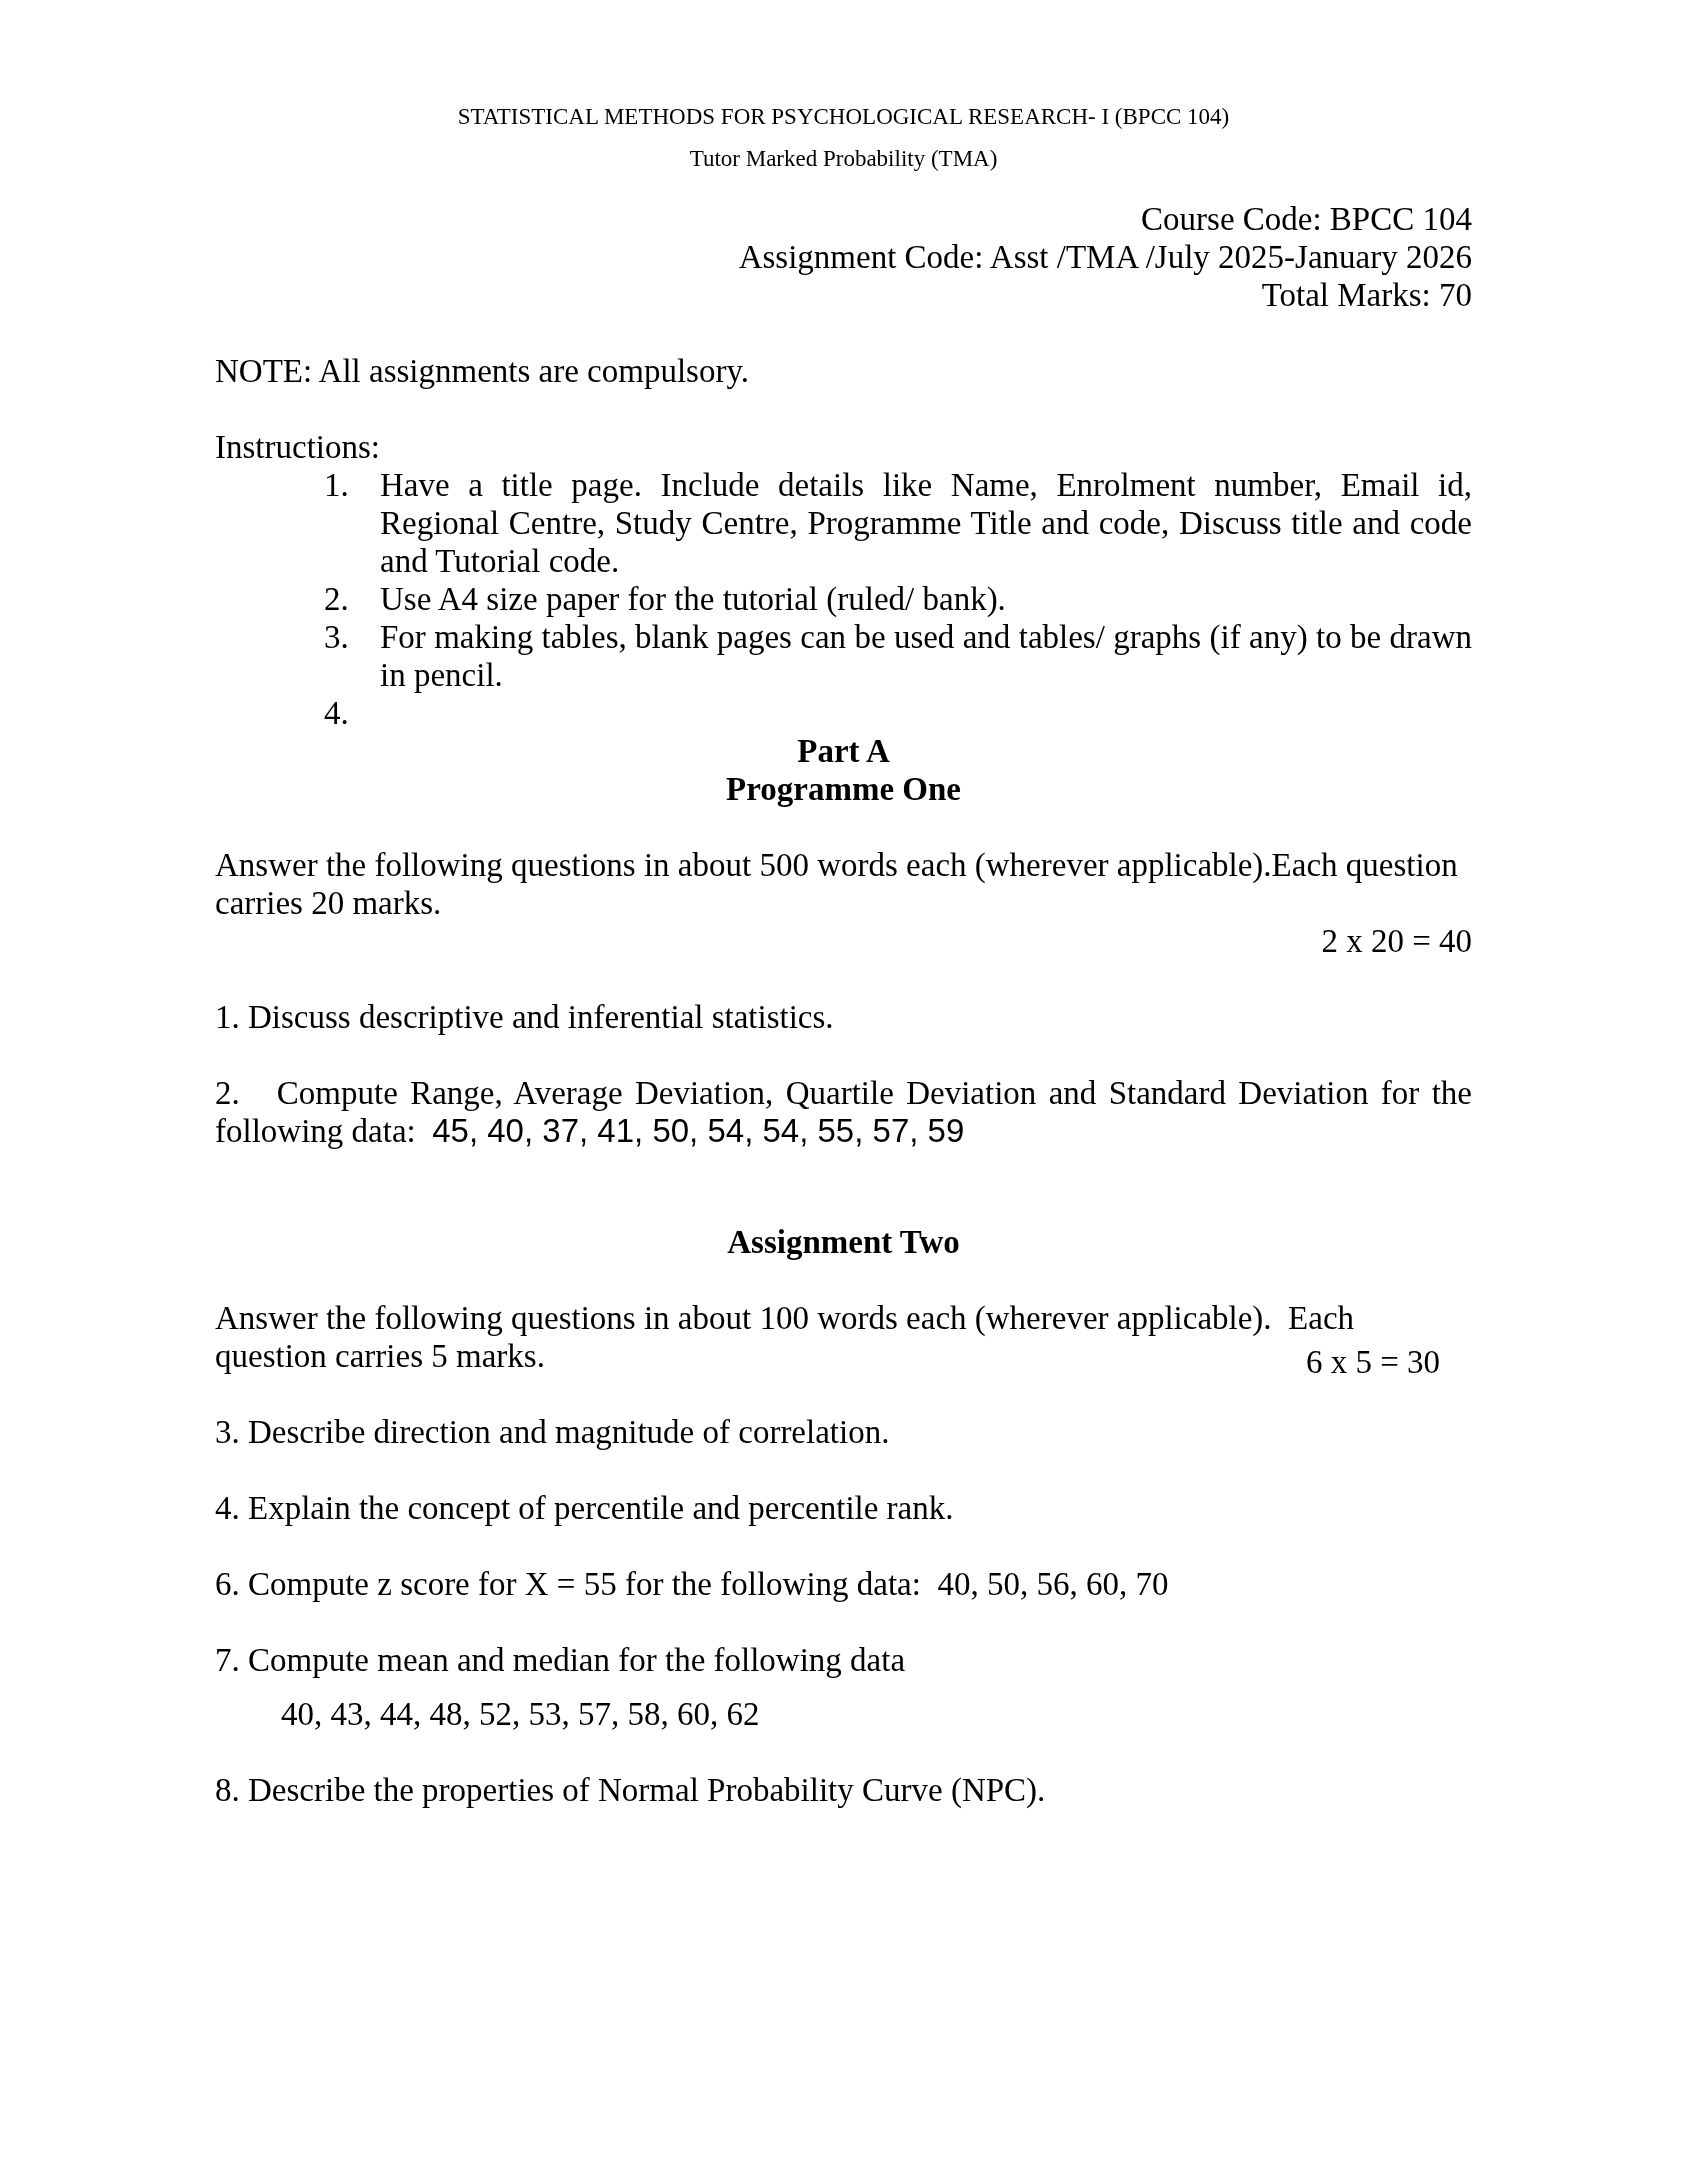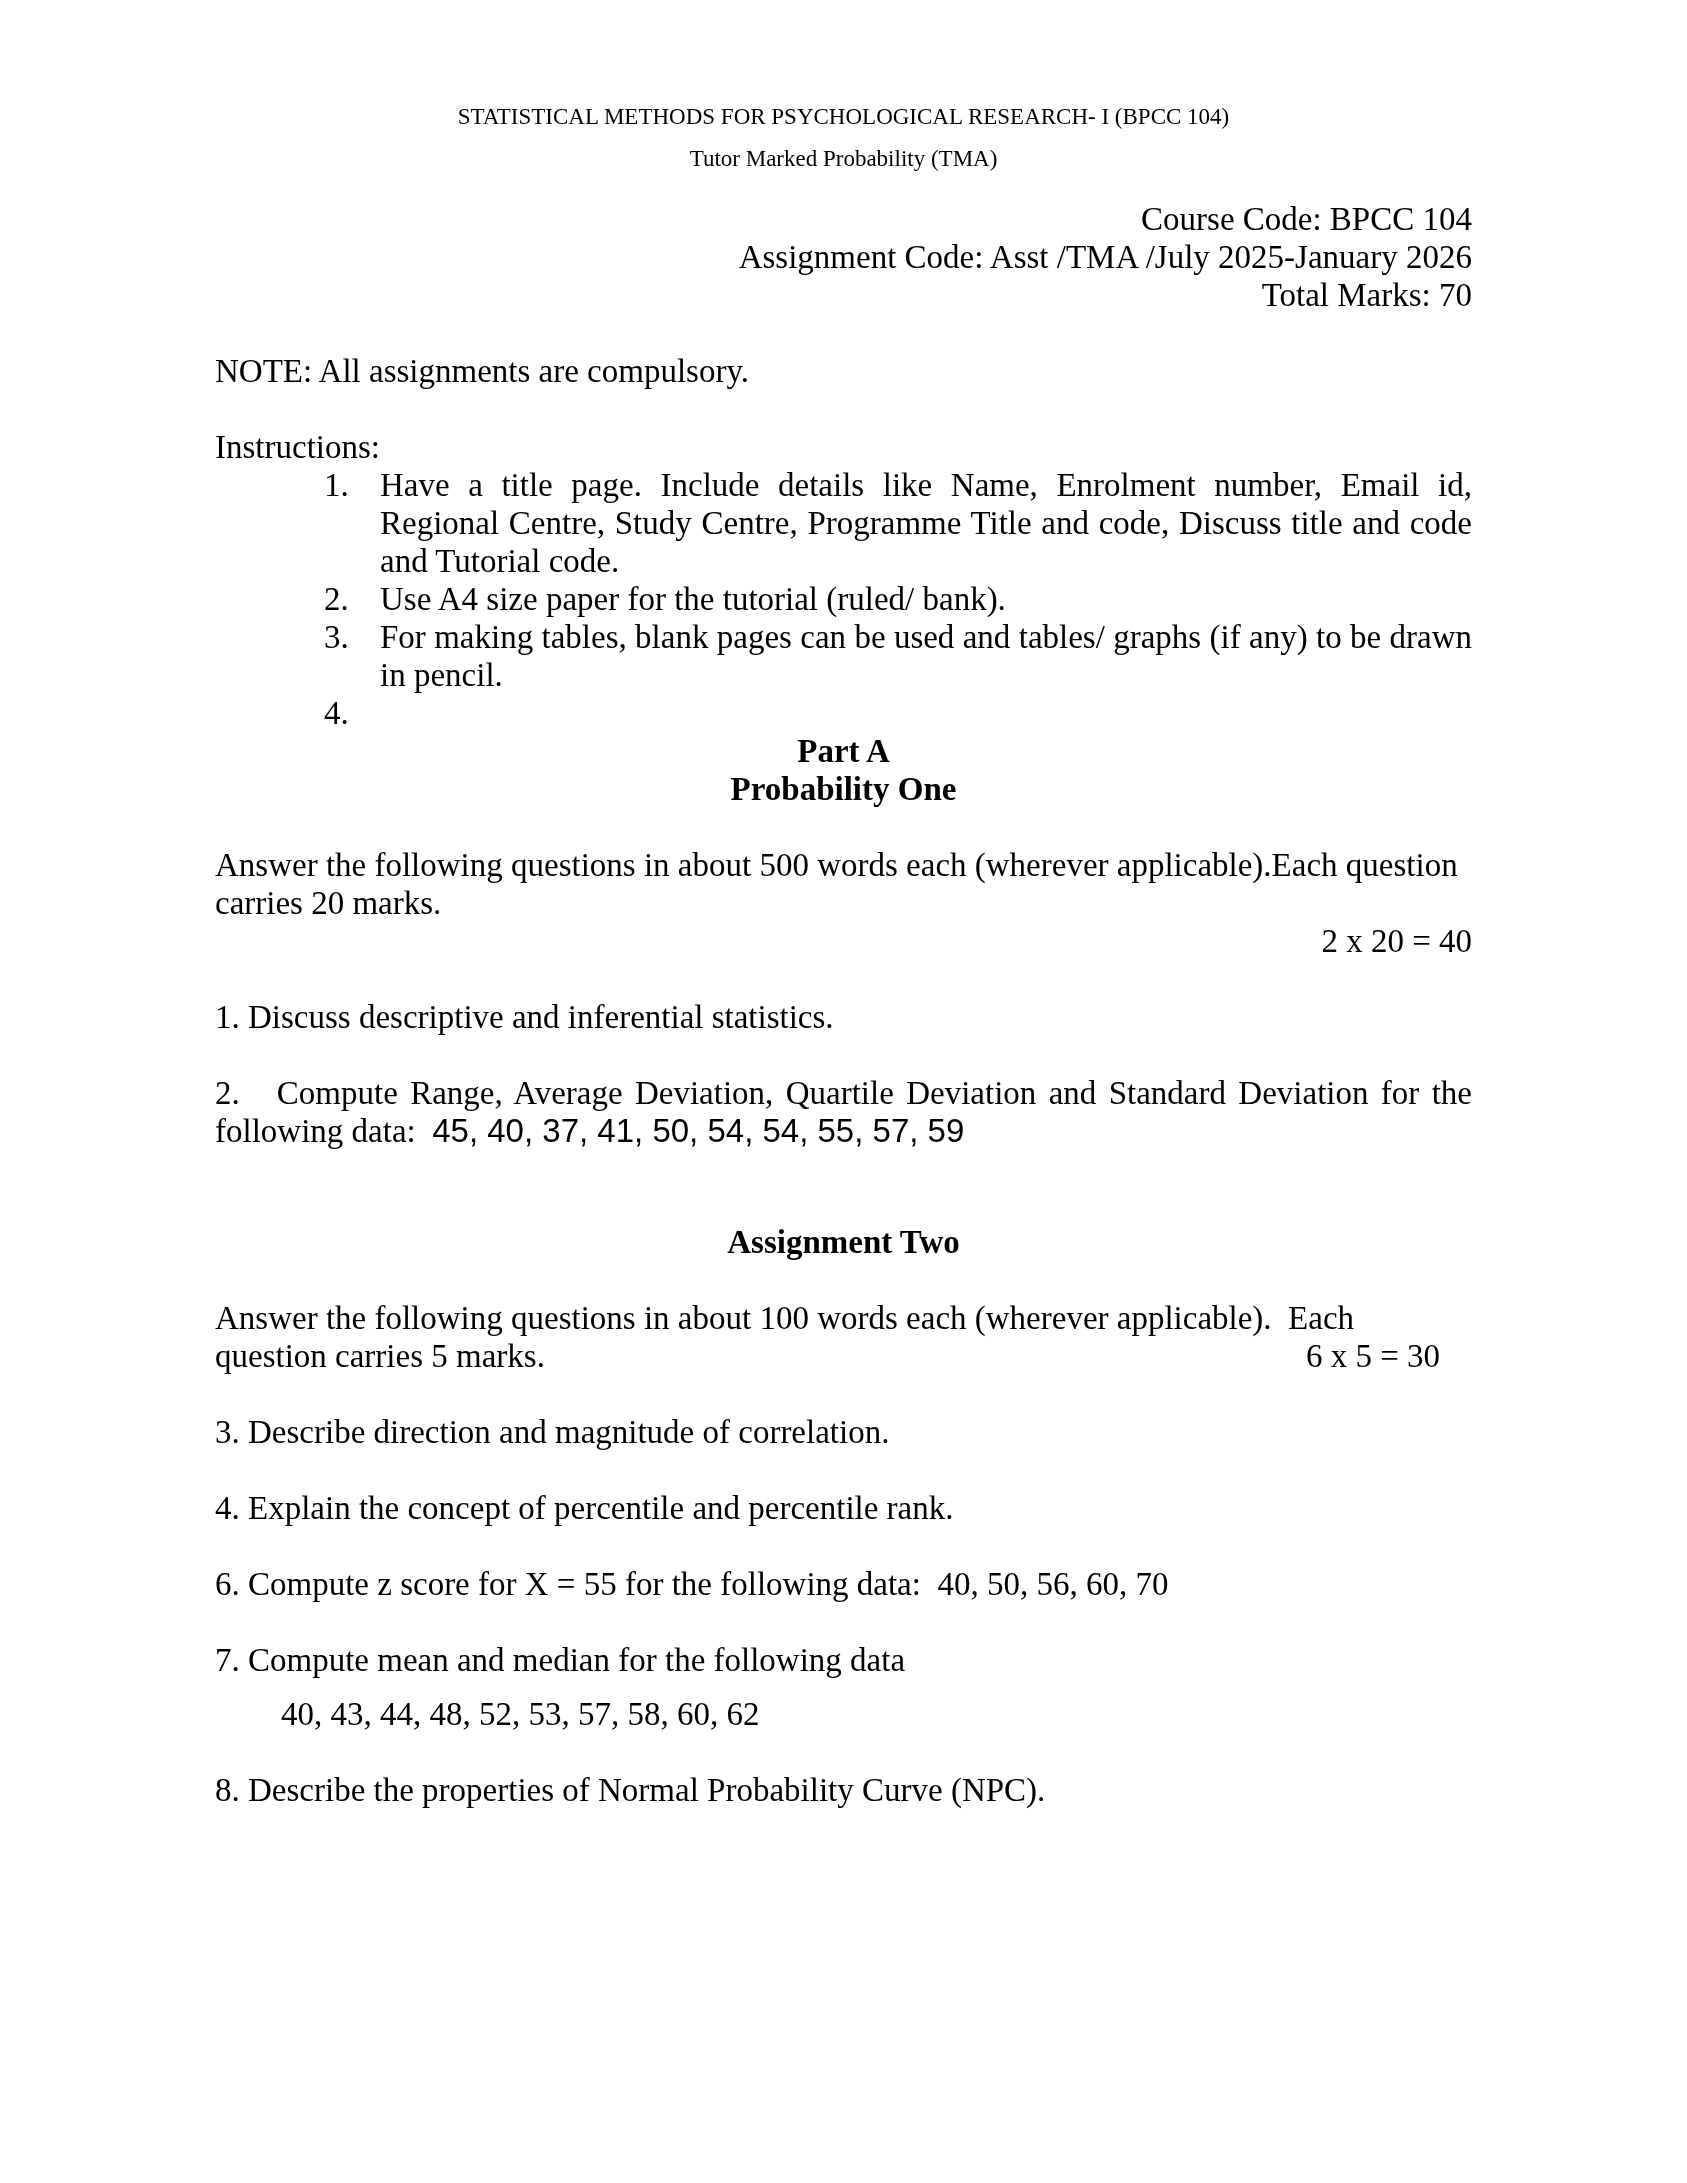--- a/index.html
+++ b/index.html
@@ -38,21 +38,21 @@
   .instr-item .num {
     position: absolute;
     left: 109px;
     top: 0;
   }
   .justified { text-align: justify; }
   .sans { font-family: "Liberation Sans", sans-serif; margin-top: 44px; }
   .intro2-wrap { position: relative; }
   .intro2-wrap .marks-inline {
     position: absolute;
-    top: 38px;
+    top: 44px;
     right: 32px;
   }
   .q7-data { padding-left: 66px; margin-top: 16px; }
 </style>
 </head>
 <body>
 
 <div class="page">
 
   <div class="title-block">
@@ -82,21 +82,21 @@
     <div class="instr-item">
       <span class="num">3.</span>
       <span>For making tables, blank pages can be used and tables/ graphs (if any) to be drawn in pencil.</span>
     </div>
     <div class="instr-item">
       <span class="num">4.</span>
     </div>
   </div>
 
   <p class="center bold gap1">Part A</p>
-  <p class="center bold">Probability One</p>
+  <p class="center bold">Programme One</p>
 
   <p class="gap1">Answer the following questions in about 500 words each (wherever applicable).Each question carries 20 marks.</p>
   <p class="right">2 x 20 = 40</p>
 
   <p class="gap1">1. Discuss descriptive and inferential statistics.</p>
 
   <p class="gap1 justified"><span>2.&nbsp;&nbsp; Compute Range, Average Deviation, Quartile Deviation and Standard Deviation for the following data:&nbsp; </span><span class="sans">45, 40, 37, 41, 50, 54, 54, 55, 57, 59</span></p>
 
   <p class="center bold gap2">Assignment Two</p>
 

